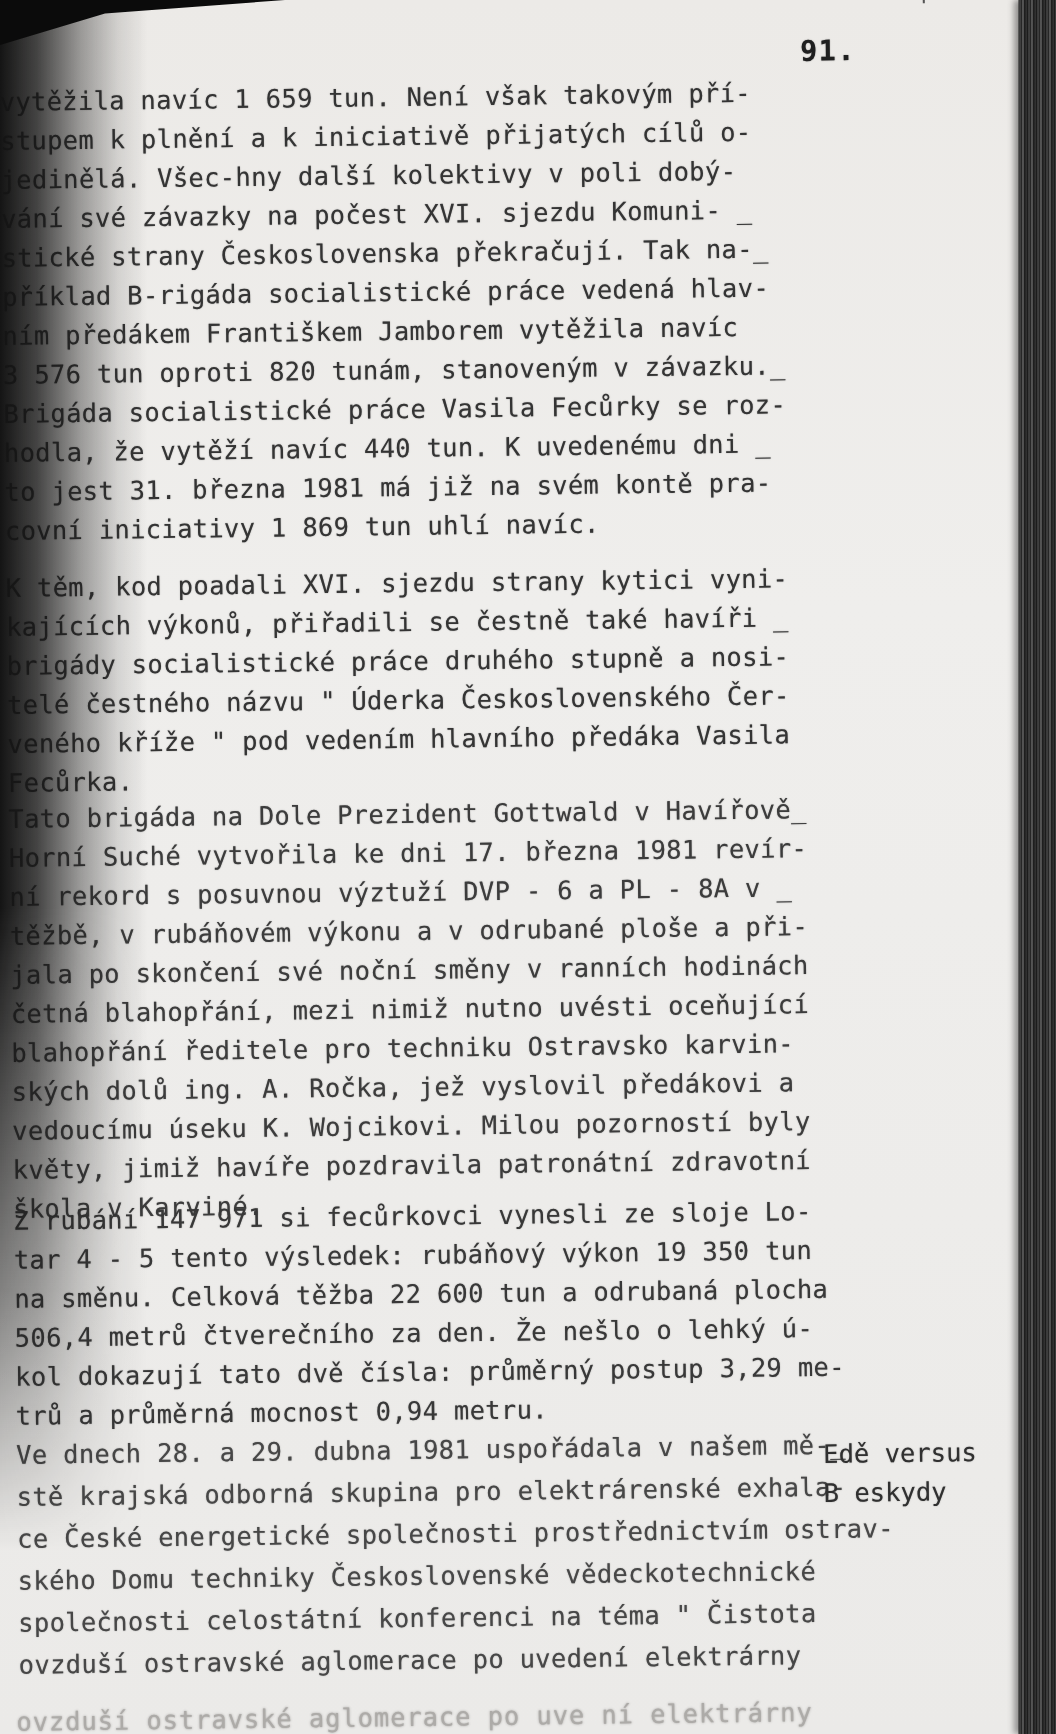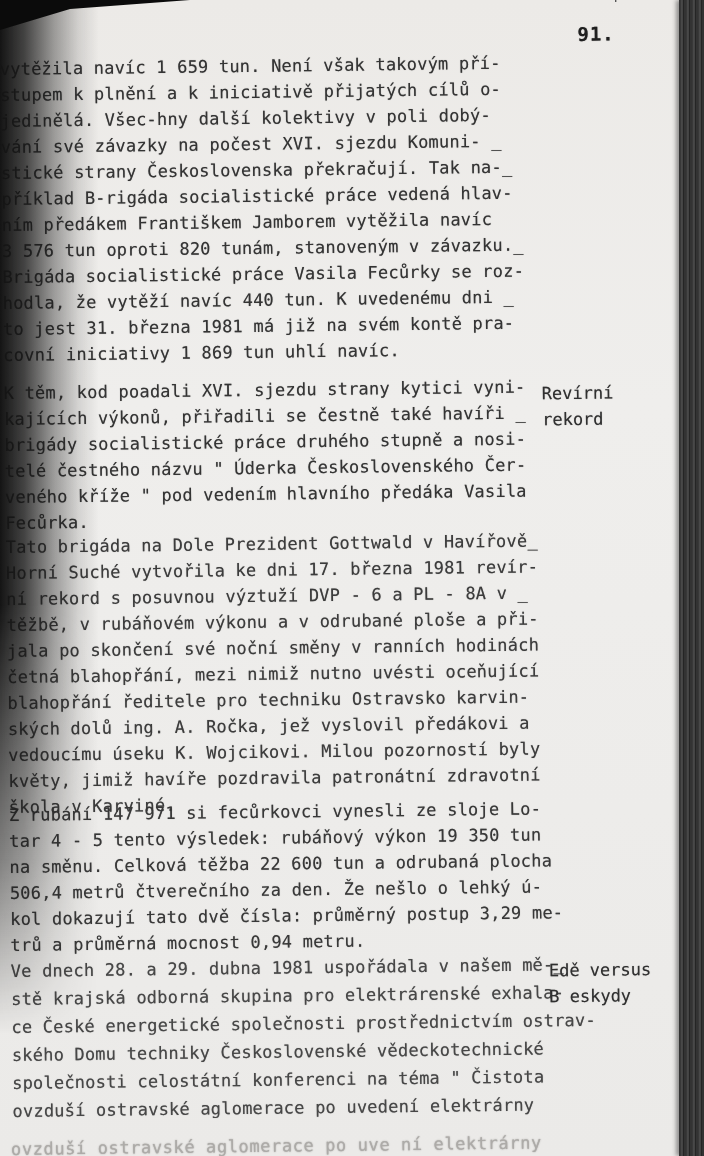--- a/index.html
+++ b/index.html
@@ -23,21 +23,21 @@
     line-height:26px;
     letter-spacing:0.2px;
     color:#343434;
     white-space:pre-line;
     text-shadow:0 0 0.8px rgba(50,50,50,0.55);
   }
   .p3{color:#3c3c3c;}
   .p4{color:#383838;}
   .p5{color:#474747;line-height:28px;}
   .page-number{
-    position:absolute;left:584px;top:30px;
+    position:absolute;left:540px;top:30px;
     font-size:19px;font-weight:600;color:#1f1f1f;
     letter-spacing:1px;
     text-shadow:0 0 0.8px rgba(30,30,30,0.6);
   }
   .margin-note{
     position:absolute;left:544px;
     font-size:17px;line-height:26px;
     color:#303030;white-space:pre-line;
     text-shadow:0 0 0.8px rgba(48,48,48,0.55);
   }
@@ -97,22 +97,20 @@
 to jest 31. března 1981 má již na svém kontě pra-
 covní iniciativy 1 869 tun uhlí navíc.</div>
 
     <div class="typed p2" style="top:380px;">K těm, kod poadali XVI. sjezdu strany kytici vyni-
 kajících výkonů, přiřadili se čestně také havíři _
 brigády socialistické práce druhého stupně a nosi-
 telé čestného názvu " Úderka Československého Čer-
 veného kříže " pod vedením hlavního předáka Vasila
 Fecůrka.</div>
 
-    <div class="margin-note" style="top:387px;">Revírní
-rekord</div>
 
     <div class="typed p3" style="top:534px;">Tato brigáda na Dole Prezident Gottwald v Havířově_
 Horní Suché vytvořila ke dni 17. března 1981 revír-
 ní rekord s posuvnou výztuží DVP - 6 a PL - 8A v _
 těžbě, v rubáňovém výkonu a v odrubané ploše a při-
 jala po skončení své noční směny v ranních hodinách
 četná blahopřání, mezi nimiž nutno uvésti oceňující
 blahopřání ředitele pro techniku Ostravsko karvin-
 ských dolů ing. A. Ročka, jež vyslovil předákovi a
 vedoucímu úseku K. Wojcikovi. Milou pozorností byly

